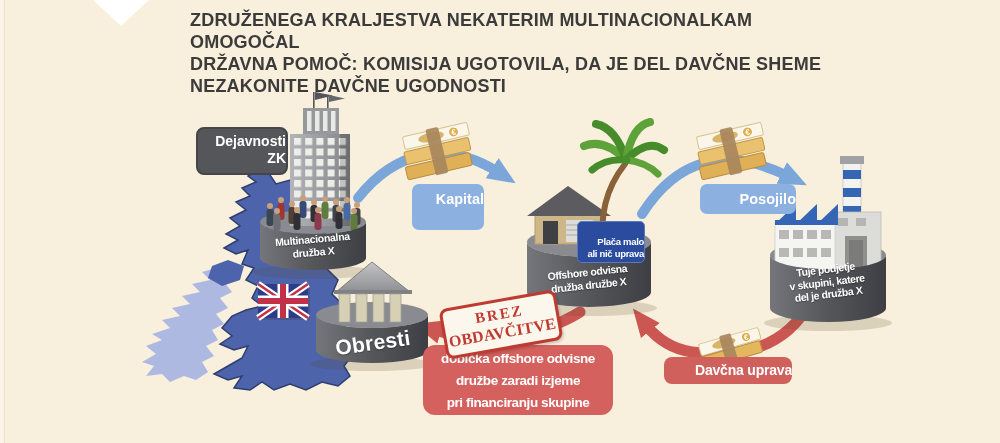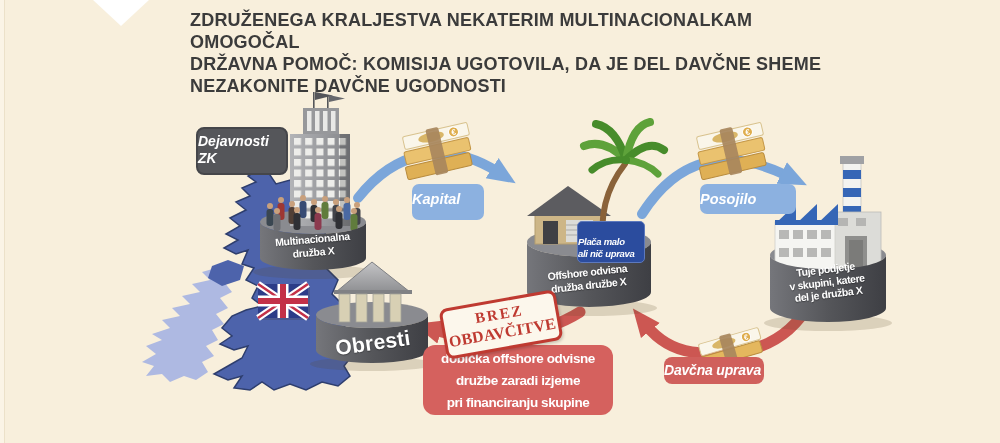--- a/index.html
+++ b/index.html
@@ -4,28 +4,28 @@
 <style>
   html,body{margin:0;padding:0;background:#e9e2d0;}
   .stage{position:relative;width:1000px;height:443px;background:#f8efdc;overflow:hidden;
          font-family:"Liberation Sans",sans-serif;}
   .stage svg.art{position:absolute;left:0;top:0;}
   .edge{position:absolute;left:0;top:0;bottom:0;width:4px;background:#fbf4e6;border-right:1px solid #ece1c9;}
   .chev{position:absolute;left:93px;top:0;width:0;height:0;
         border-left:28px solid transparent;border-right:28px solid transparent;border-top:26px solid #ffffff;}
   .title{position:absolute;left:190px;top:9px;width:660px;font-size:18px;font-weight:bold;
          color:#3b3b3b;line-height:22px;letter-spacing:.2px;}
-  .lbl{position:absolute;color:#fff;font-weight:bold;text-align:left;border-radius:7px;font-style:italic;}
+  .lbl{position:absolute;color:#fff;font-weight:bold;text-align:right;border-radius:7px;}
   #dejavnosti{left:196px;top:127px;width:88px;padding:4px 0 6px;background:#55565a;
               border:2px solid #45464a;font-size:14px;line-height:17px;border-radius:8px;}
-  #kapital{left:412px;top:184px;width:72px;height:36px;line-height:30px;background:#8cb1e0;font-size:14.5px;}
+  #kapital{left:412px;top:184px;width:72px;height:46px;line-height:30px;background:#8cb1e0;font-size:14.5px;}
   #posojilo{left:700px;top:184px;width:96px;height:30px;line-height:30px;background:#8cb1e0;font-size:14.5px;}
   #placa{left:577px;top:221px;width:66px;padding:14px 0 3px;background:#2b4c9e;border:1px solid #5d79bd;
          font-size:9.5px;line-height:11.5px;letter-spacing:-.3px;border-radius:5px;}
-  #davcna{left:664px;top:357px;width:100px;height:27px;line-height:27px;background:#d0605c;
+  #davcna{left:664px;top:357px;width:128px;height:27px;line-height:27px;background:#d0605c;
           font-size:14px;letter-spacing:-.2px;border-radius:8px;}
   .cyl-txt{position:absolute;color:#fff;font-weight:bold;text-align:center;
            text-shadow:0 1px 1px rgba(0,0,0,.35);}
   #t-multi{left:243px;top:233px;width:140px;font-size:10.5px;line-height:13px;letter-spacing:-.3px;transform:rotate(-5deg);}
   #t-off{left:514px;top:266px;width:148px;font-size:10.5px;line-height:13px;letter-spacing:-.4px;transform:rotate(-6deg);}
   #t-tuje{left:753px;top:263px;width:148px;font-size:10.5px;line-height:12.5px;letter-spacing:-.4px;transform:rotate(-7deg);}
   #t-obresti{left:313px;top:331px;width:120px;font-size:21px;letter-spacing:.3px;transform:rotate(-8deg);}
   #note{position:absolute;left:423px;top:345px;width:190px;height:70px;background:#d5615e;border-radius:12px;
         color:#fff;font-weight:bold;text-align:center;font-size:13.5px;line-height:22px;
         letter-spacing:-.4px;padding-top:3px;box-sizing:border-box;}

